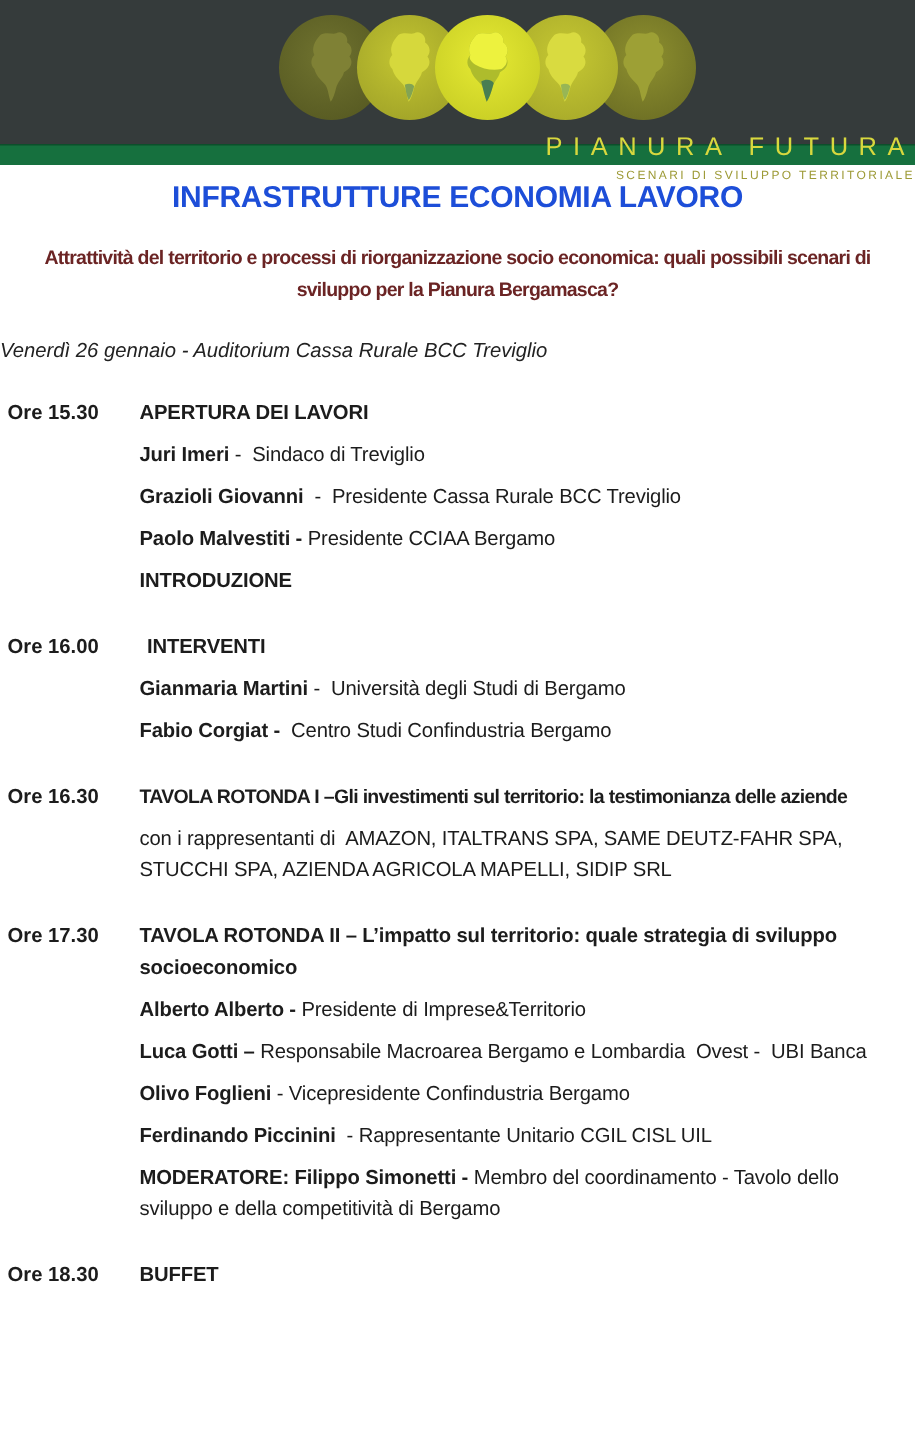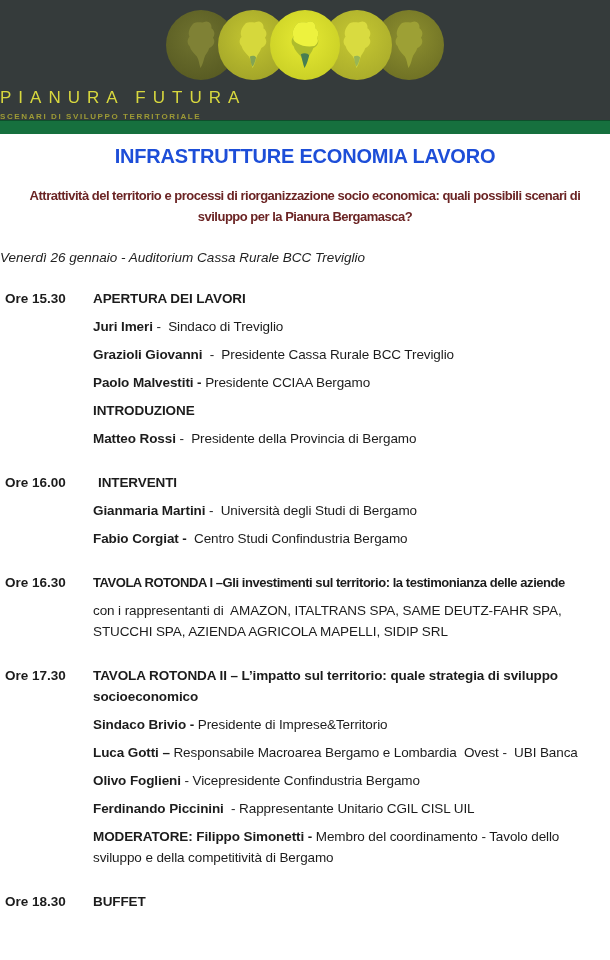--- a/index.html
+++ b/index.html
@@ -3,40 +3,40 @@
 <meta charset="utf-8">
 <style>
   html,body { margin:0; padding:0; }
   body {
     width:610px; height:960px; overflow:hidden;
     background:#ffffff; color:#1c1c1c;
     font-family:"Liberation Sans", sans-serif;
   }
   
   .header {
-    background:#353b3b; height:120px; box-sizing:border-box;
-    text-align:left; padding-top:9px;
+    background:#353b3b; height:96px; box-sizing:border-box;
+    text-align:right; padding-top:9px;padding-left:40px;
   }
   .circles { display:flex; justify-content:center; align-items:center; height:72px; }
   .circle {
     width:70px; height:70px; border-radius:50%; margin:0 -9px;
     position:relative; display:flex; align-items:center; justify-content:center;
   }
   .circle svg { width:52px; height:58px; display:block; }
   .c1 { background:radial-gradient(circle at 45% 40%, #70732f, #51541f); z-index:1; }
   .c2 { background:radial-gradient(circle at 45% 40%, #c3c531, #999b26); z-index:2; }
   .c3 { background:radial-gradient(circle at 48% 42%, #e6ea33, #c2c822); z-index:3; }
   .c4 { background:radial-gradient(circle at 50% 40%, #c6c832, #a3a529); z-index:2; }
   .c5 { background:radial-gradient(circle at 50% 40%, #8e902f, #676922); z-index:1; }
   .logo-title {
     color:#d8d83e; font-size:17px; letter-spacing:7px;
     margin-top:7px; white-space:nowrap;
   }
   .logo-subtitle {
-    color:#9d9a36; font-size:8px; font-weight:bold; letter-spacing:1.6px;
+    color:#9d9a36; font-size:8px; font-weight:normal; letter-spacing:1.6px;
     margin-top:4px; white-space:nowrap;
   }
   .divider { height:13px; background:#16703e; border-top:1px solid #0d4f2b; }
   
   .title {
     color:#1d4ed8; font-size:20px; font-weight:bold; text-align:center;
     margin:11px 6px 0; letter-spacing:-0.2px;
   }
   .subtitle {
     color:#6b2424; font-weight:bold; font-size:13px; line-height:21px;
@@ -102,21 +102,20 @@
 <div class="schedule">
 
   <div class="session">
     <div class="time">Ore 15.30</div>
     <div class="content">
       <p class="heading">APERTURA DEI LAVORI</p>
       <p class="item"><b>Juri Imeri</b><span> -  Sindaco di Treviglio</span></p>
       <p class="item"><b>Grazioli Giovanni</b><span>  -  Presidente Cassa Rurale BCC Treviglio</span></p>
       <p class="item"><b>Paolo Malvestiti -</b><span> Presidente CCIAA Bergamo</span></p>
       <p class="heading">INTRODUZIONE</p>
-      <p class="item"><b>Matteo Rossi</b><span> -  Presidente della Provincia di Bergamo</span></p>
     </div>
   </div>
 
   <div class="session">
     <div class="time">Ore 16.00</div>
     <div class="content">
       <p class="heading indent">INTERVENTI</p>
       <p class="item"><b>Gianmaria Martini</b><span> -  Università degli Studi di Bergamo</span></p>
       <p class="item"><b>Fabio Corgiat -</b><span>  Centro Studi Confindustria Bergamo</span></p>
     </div>
@@ -127,21 +126,21 @@
     <div class="content">
       <p class="heading tight">TAVOLA ROTONDA  I –Gli investimenti sul territorio: la testimonianza delle aziende</p>
       <p class="item">con i rappresentanti di  AMAZON, ITALTRANS SPA, SAME DEUTZ-FAHR SPA, STUCCHI SPA, AZIENDA AGRICOLA MAPELLI, SIDIP SRL</p>
     </div>
   </div>
 
   <div class="session">
     <div class="time">Ore 17.30</div>
     <div class="content">
       <p class="heading">TAVOLA ROTONDA II – L’impatto sul territorio: quale strategia di sviluppo socioeconomico</p>
-      <p class="item"><b>Sindaco Brivio -</b><span> Presidente di Imprese&amp;Territorio</span></p>
+      <p class="item"><b>Alberto Alberto -</b><span> Presidente di Imprese&amp;Territorio</span></p>
       <p class="item"><b>Luca Gotti –</b><span> Responsabile Macroarea Bergamo e Lombardia  Ovest -  UBI Banca</span></p>
       <p class="item"><b>Olivo Foglieni</b><span> - Vicepresidente Confindustria Bergamo</span></p>
       <p class="item"><b>Ferdinando Piccinini</b><span>  - Rappresentante Unitario CGIL CISL UIL</span></p>
       <p class="item"><b>MODERATORE: Filippo Simonetti -</b><span> Membro del coordinamento - Tavolo dello sviluppo e della competitività di Bergamo</span></p>
     </div>
   </div>
 
   <div class="session">
     <div class="time">Ore 18.30</div>
     <div class="content">

